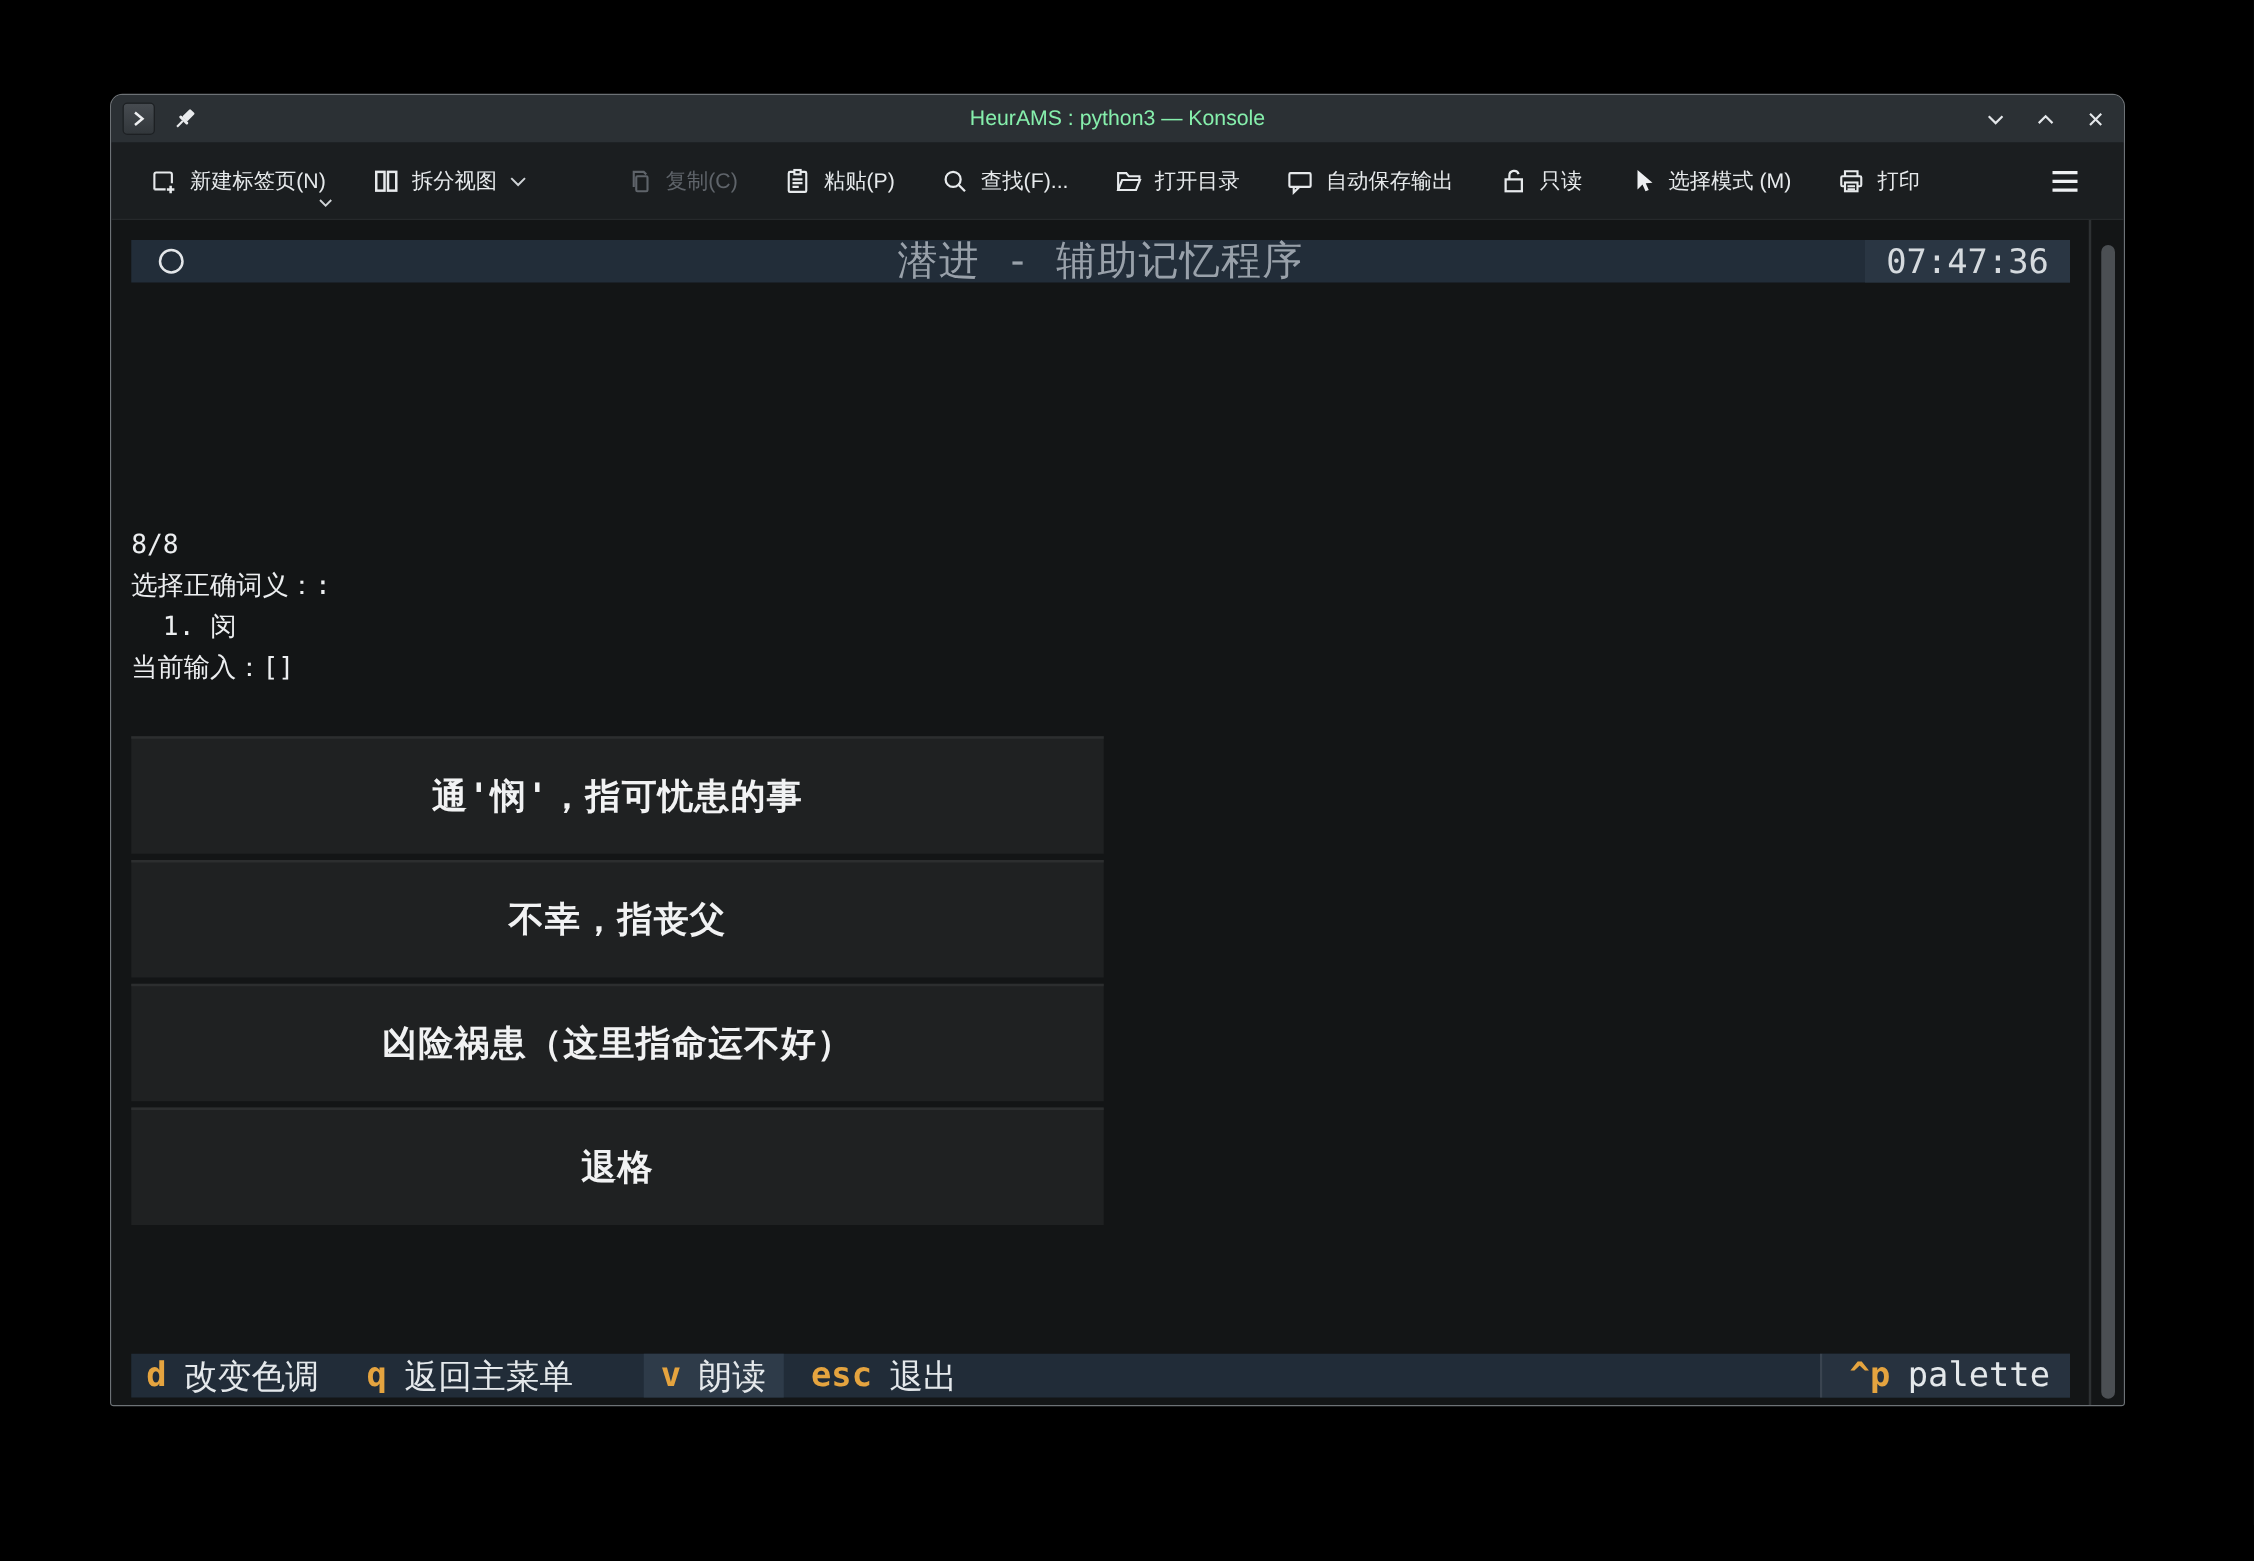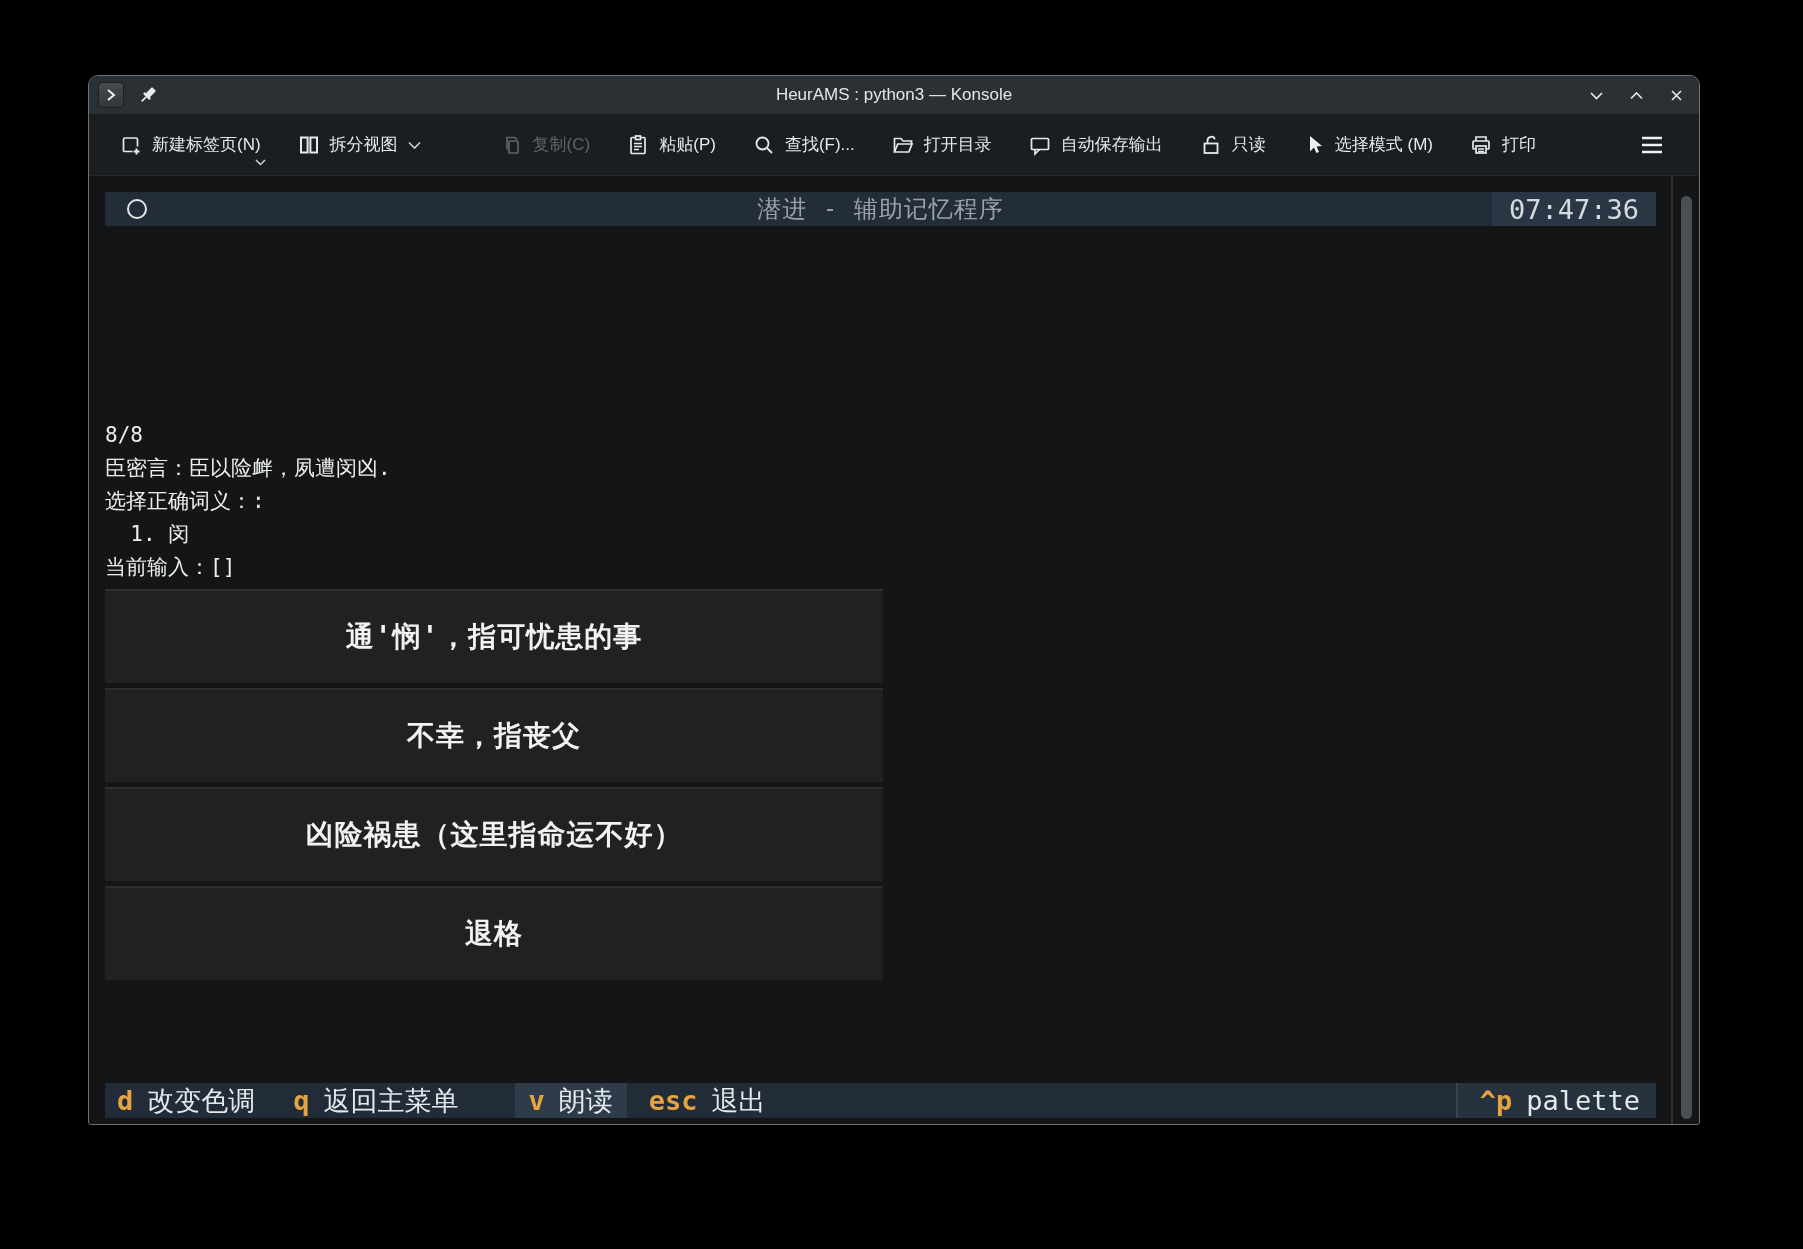--- a/index.html
+++ b/index.html
@@ -17,21 +17,21 @@
     position:absolute;left:0;top:0;right:0;height:38px;background:#2b3034;
     display:flex;align-items:center;
   }
   .tab-badge{
     width:26px;height:26px;margin-left:9px;border-radius:4px;
     background:linear-gradient(#464b50,#32373b);border:1px solid #1d2023;
     display:flex;align-items:center;justify-content:center;box-sizing:border-box;
   }
   .pin-wrap{margin-left:12px;display:flex;align-items:center;}
   .tb-title{
-    position:absolute;left:0;right:0;text-align:center;color:#e5e5e5;font-size:17px;
+    position:absolute;left:0;right:0;text-align:center;color:#86efac;font-size:17px;
     pointer-events:none;
   }
   .tb-controls{margin-left:auto;display:flex;align-items:center;gap:22px;padding-right:14px;z-index:2;}
   .tb-controls .ctl{width:18px;height:18px;display:flex;align-items:center;justify-content:center;}
   
   .toolbar{
     position:absolute;left:0;top:38px;right:0;height:62px;background:#1b1e20;
     display:flex;align-items:center;padding:0 33px 0 30px;box-sizing:border-box;gap:36px;
     border-bottom:1px solid #26292b;
   }
@@ -54,21 +54,21 @@
   }
   .tui-header{
     position:absolute;left:16px;top:16px;width:1551px;height:34px;background:#222d39;
     display:flex;align-items:center;font-family:"DejaVu Sans Mono",monospace;
   }
   .tui-circle{
     width:20px;height:20px;border:2.5px solid #e3e6e9;border-radius:50%;
     margin-left:22px;box-sizing:border-box;flex:0 0 auto;
   }
   .tui-title{
-    position:absolute;left:0;right:0;text-align:center;color:#99a1aa;font-size:24px;letter-spacing:1px;
+    position:absolute;left:0;right:0;text-align:center;color:#99a1aa;font-size:32px;letter-spacing:1px;
   }
   .tui-time{
     margin-left:auto;height:100%;width:164px;background:#2a3643;color:#d5dade;font-size:27px;
     display:flex;align-items:center;justify-content:center;z-index:2;text-align:center;
   }
   .qa{
     position:absolute;left:16px;top:243px;color:#eceef0;
     font-family:"DejaVu Sans Mono",monospace;font-size:21px;line-height:33px;
   }
   .qa div{white-space:pre;}
@@ -240,21 +240,20 @@
   <div class="terminal">
 
     <div class="tui-header">
       <div class="tui-circle"></div>
       <div class="tui-title">潜进 - 辅助记忆程序</div>
       <div class="tui-time">07:47:36</div>
     </div>
 
     <div class="qa">
       <div>8/8</div>
-      <div>臣密言：臣以险衅，夙遭闵凶.</div>
       <div>选择正确词义：:</div>
       <div>  1. 闵</div>
       <div>当前输入：[]</div>
     </div>
 
     <div class="options">
       <div class="option">通'悯'，指可忧患的事</div>
       <div class="option">不幸，指丧父</div>
       <div class="option">凶险祸患（这里指命运不好）</div>
       <div class="option">退格</div>

